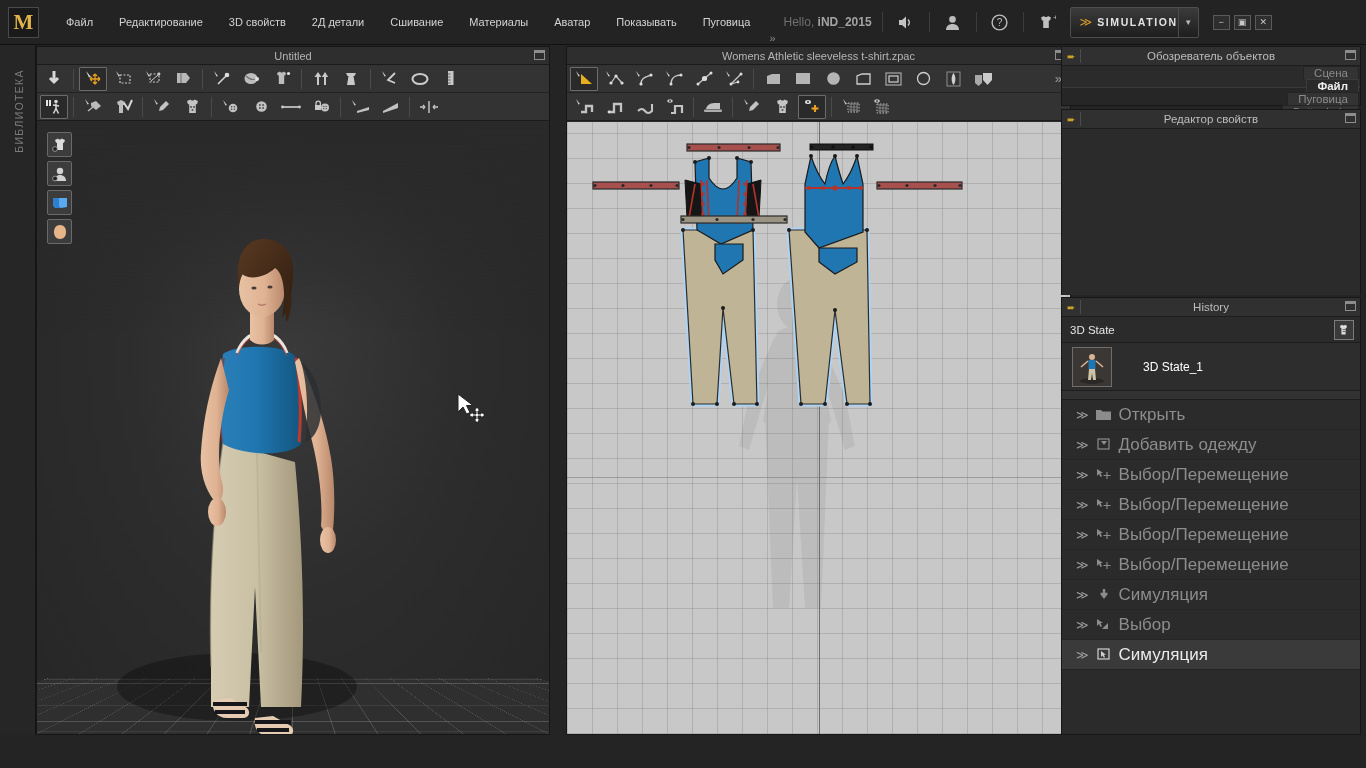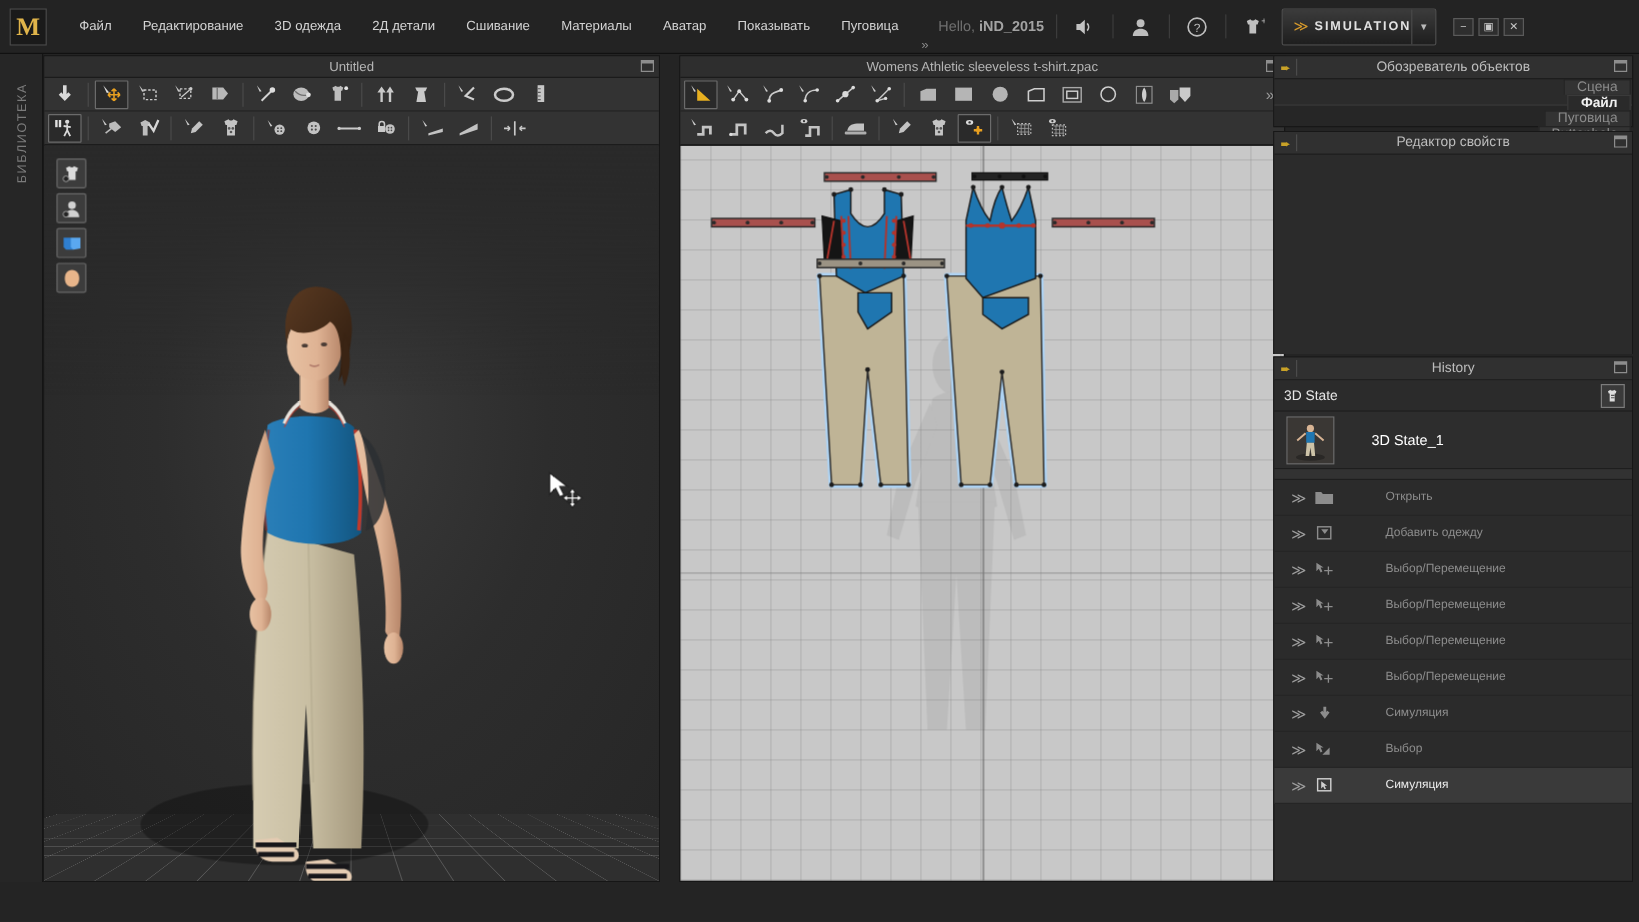--- a/index.html
+++ b/index.html
@@ -173,21 +173,21 @@
   }
   .state-row .nm{color:#ffffff;font-size:12px;margin-left:31px;}
   .hist-gap{height:9px;background:#323232;border-bottom:1px solid #1e1e1e;}
   .hist-item{
     height:30px;display:flex;align-items:center;padding-left:14px;
     border-bottom:1px solid #252525;background:#2b2b2b;
   }
   .hist-item.active{background:#3a3a3a;}
   .hist-item .cv{color:#9d9d9d;font-size:12px;margin-right:9px;letter-spacing:-2px;}
   .hist-item .ic{width:16px;display:flex;align-items:center;justify-content:center;margin-right:7px;}
-  .hist-item .lb{color:#8d8d8d;font-size:10px;margin-left:36px;}
+  .hist-item .lb{color:#8d8d8d;font-size:17px;}
   .hist-item.active .lb{color:#ececec;}
 
   
   .status{
     position:absolute;left:0;bottom:0;width:1366px;height:33px;
     background:#232323;border-top:1px solid #111;display:flex;align-items:center;
   }
   .status .ver{color:#888;font-size:11px;margin-left:14px;}
   .status .rev{color:#888;font-size:11px;margin-left:14px;}
   .status-right{margin-left:auto;display:flex;align-items:center;margin-right:14px;}
@@ -205,21 +205,21 @@
 </head>
 <body>
 
 <div id="app">
 
   <div class="menubar">
     <div class="logo">M</div>
     <div class="menu-items">
       <div class="menu-item">Файл</div>
       <div class="menu-item">Редактирование</div>
-      <div class="menu-item">3D одежда</div>
+      <div class="menu-item">3D свойств</div>
       <div class="menu-item">2Д детали</div>
       <div class="menu-item">Сшивание</div>
       <div class="menu-item">Материалы</div>
       <div class="menu-item">Аватар</div>
       <div class="menu-item">Показывать</div>
       <div class="menu-item">Пуговица</div>
     </div>
     <div class="menu-more">»</div>
 
     <div class="hello">

